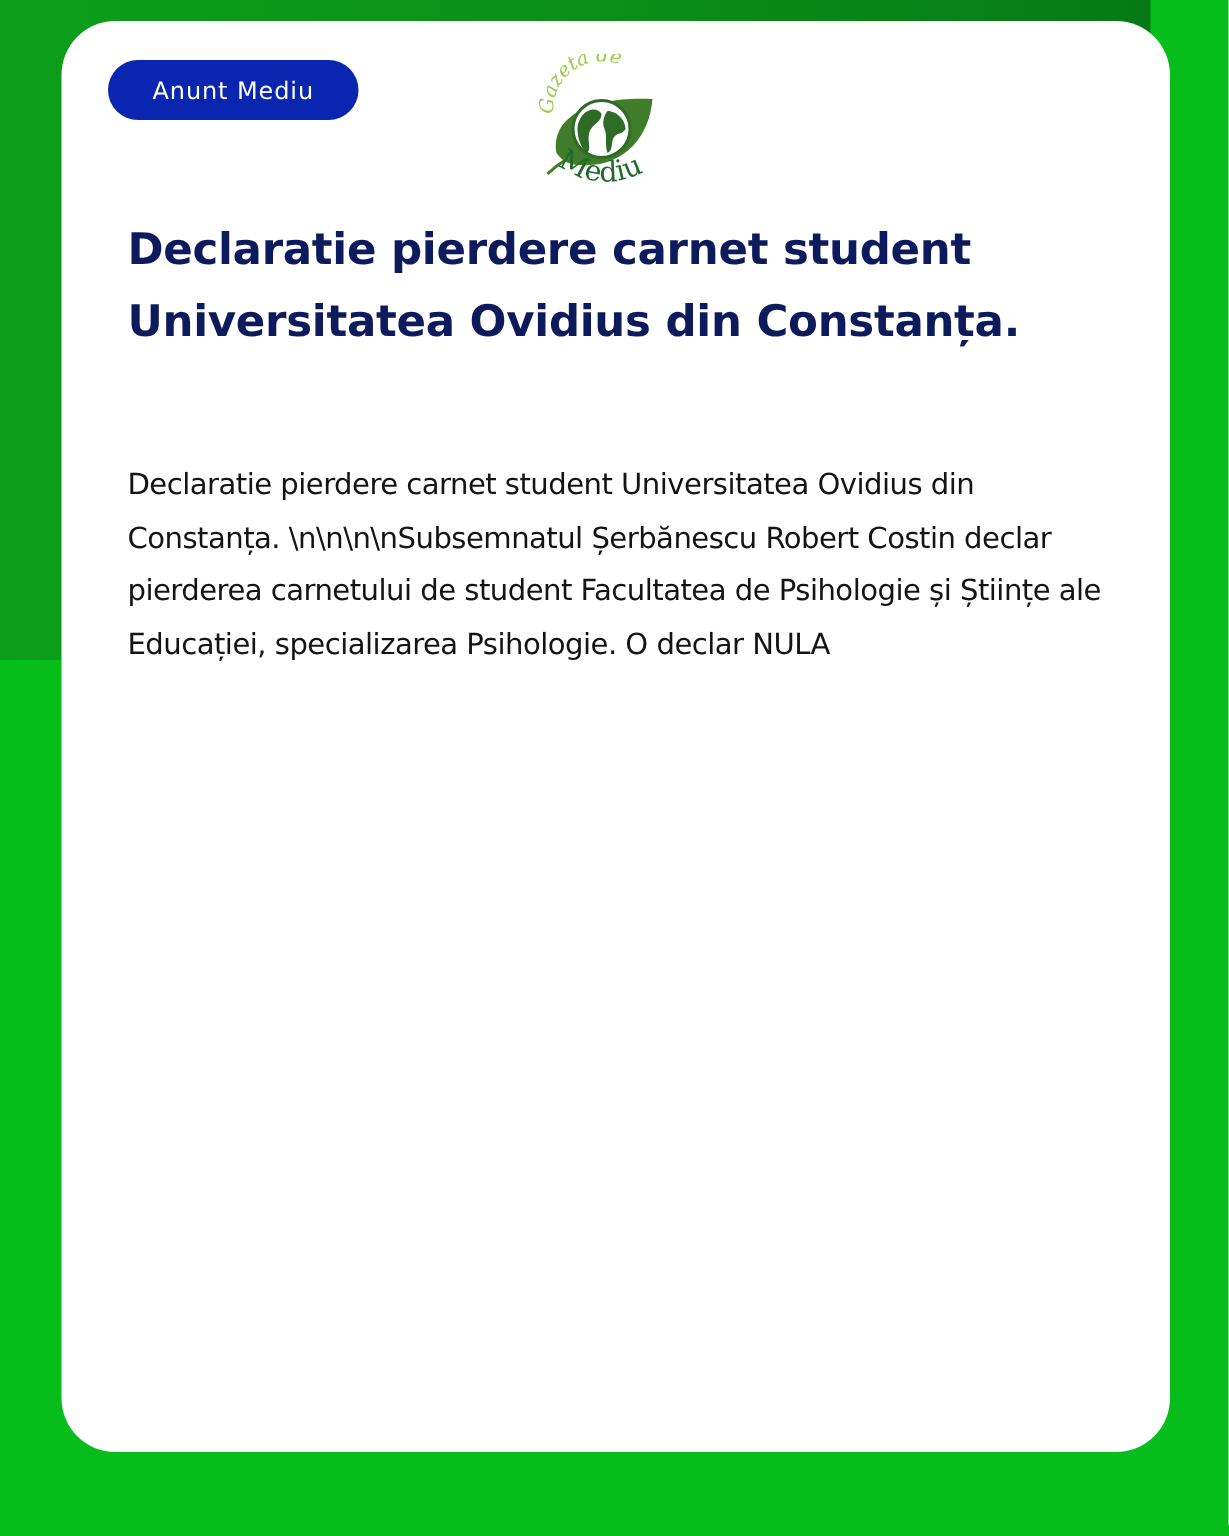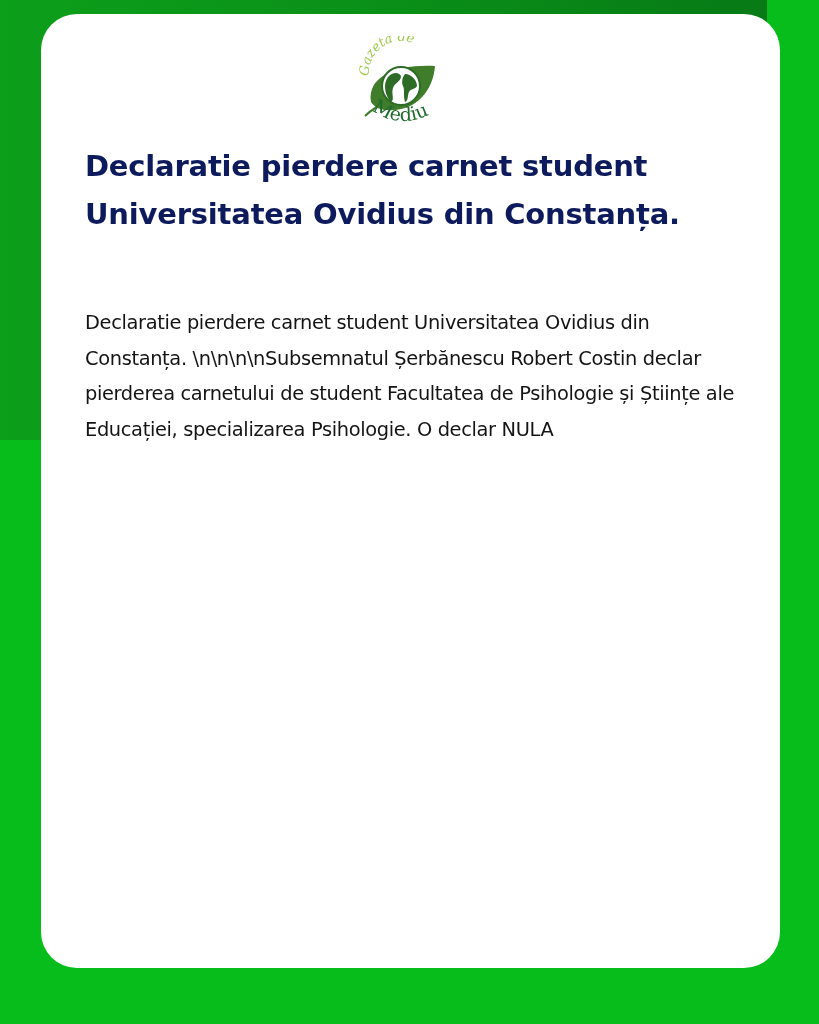--- a/index.html
+++ b/index.html
@@ -81,20 +81,23 @@
       letter-spacing: -0.35px;
     }
   </style>
 </head>
 <body>
 
 <div class="bg-dark-block"></div>
 
 <div class="card">
 
+  <div class="badge">
+    <span>Anunt Mediu</span>
+  </div>
 
   <div class="logo">
     <svg width="86" height="100" viewBox="0 0 86 100">
       <defs>
         <path id="arcTop" d="M12,40 A32,32 0 0,1 76,34"></path>
         <path id="arcBottom" d="M10,70 Q43,98 80,74"></path>
       </defs>
 
       <path d="M14,66 C10,40 40,28 78,30 C76,56 58,76 30,74 C24,74 18,72 14,66 Z" fill="#3f7d2a"></path>
       <path d="M8,80 C16,72 24,68 34,64" stroke="#3f7d2a" stroke-width="2" fill="none"></path>

